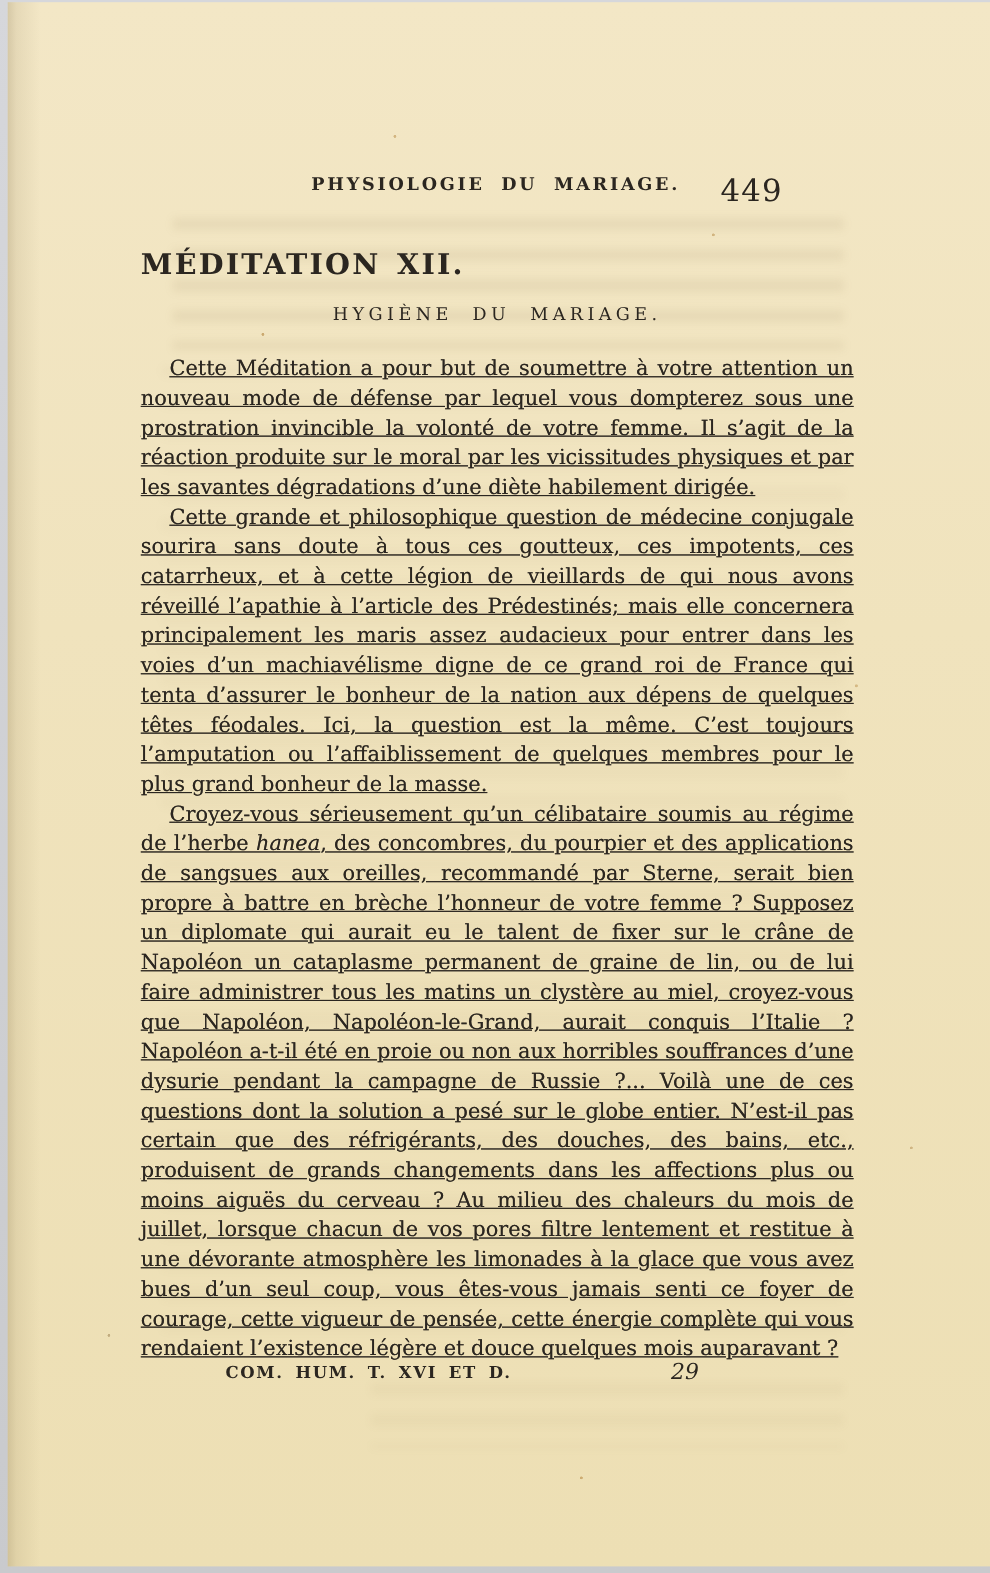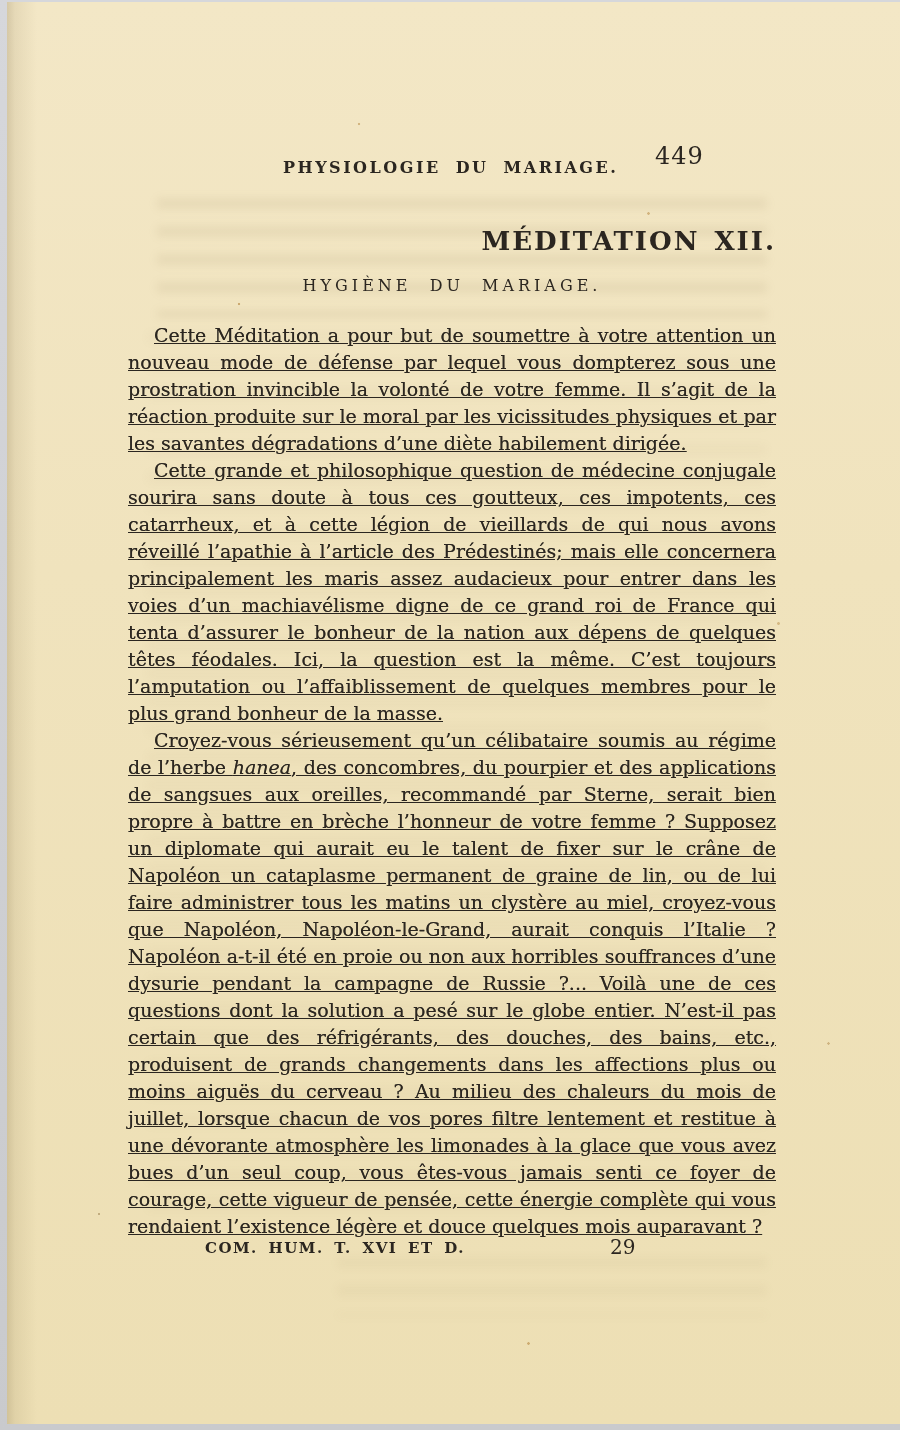--- a/index.html
+++ b/index.html
@@ -63,26 +63,26 @@
     width: 648px; height: 100%;
   }
   .running-header { position: absolute; top: 0; left: 0; width: 100%; height: 0; }
   .running-title {
     position: absolute; top: 156px; left: 155px;
     font-size: 16px; font-weight: bold;
     letter-spacing: 2.5px; word-spacing: 7px;
     white-space: nowrap;
   }
   .page-number {
-    position: absolute; top: 140px; left: 527px;
-    font-size: 24px; letter-spacing: 1px;
+    position: absolute; top: 155px; left: 527px;
+    font-size: 28px; letter-spacing: 1px;
   }
   .chapter-title {
     position: absolute; top: 224px; left: 0; width: 100%;
-    text-align: right;
+    text-align: left;
     font-size: 26px; font-weight: bold;
     letter-spacing: 2px; word-spacing: 4px;
   }
   .chapter-subtitle {
     position: absolute; top: 274px; left: 0; width: 100%;
     text-align: center;
     font-size: 16px; font-weight: normal;
     letter-spacing: 4px; word-spacing: 9px;
   }
   .body-text {
@@ -92,21 +92,21 @@
     text-shadow: 0 0 .5px rgba(43,38,32,.7);
   }
   .body-text p { margin: 0; text-indent: 26px; text-decoration: underline; }
   .italic-term { font-style: italic; }
   .page-footer { position: absolute; top: 1233px; left: 0; width: 100%; height: 30px; }
   .signature-mark {
     position: absolute; left: 77px; top: 4px;
     font-size: 15px; font-weight: bold; letter-spacing: 1.5px; word-spacing: 4px;
     white-space: nowrap;
   }
-  .sheet-number { position: absolute; left: 482px; top: 0; font-size: 20px; }
+  .sheet-number { position: absolute; left: 482px; top: 0; font-size: 20px; font-style: italic; }
 </style>
 </head>
 <body>
 
 <div class="scan">
   <div class="paper">
     <div class="crease"></div>
     <div class="speckles"></div>
     <div class="bleed upper"></div>
     <div class="bleed body"></div>

